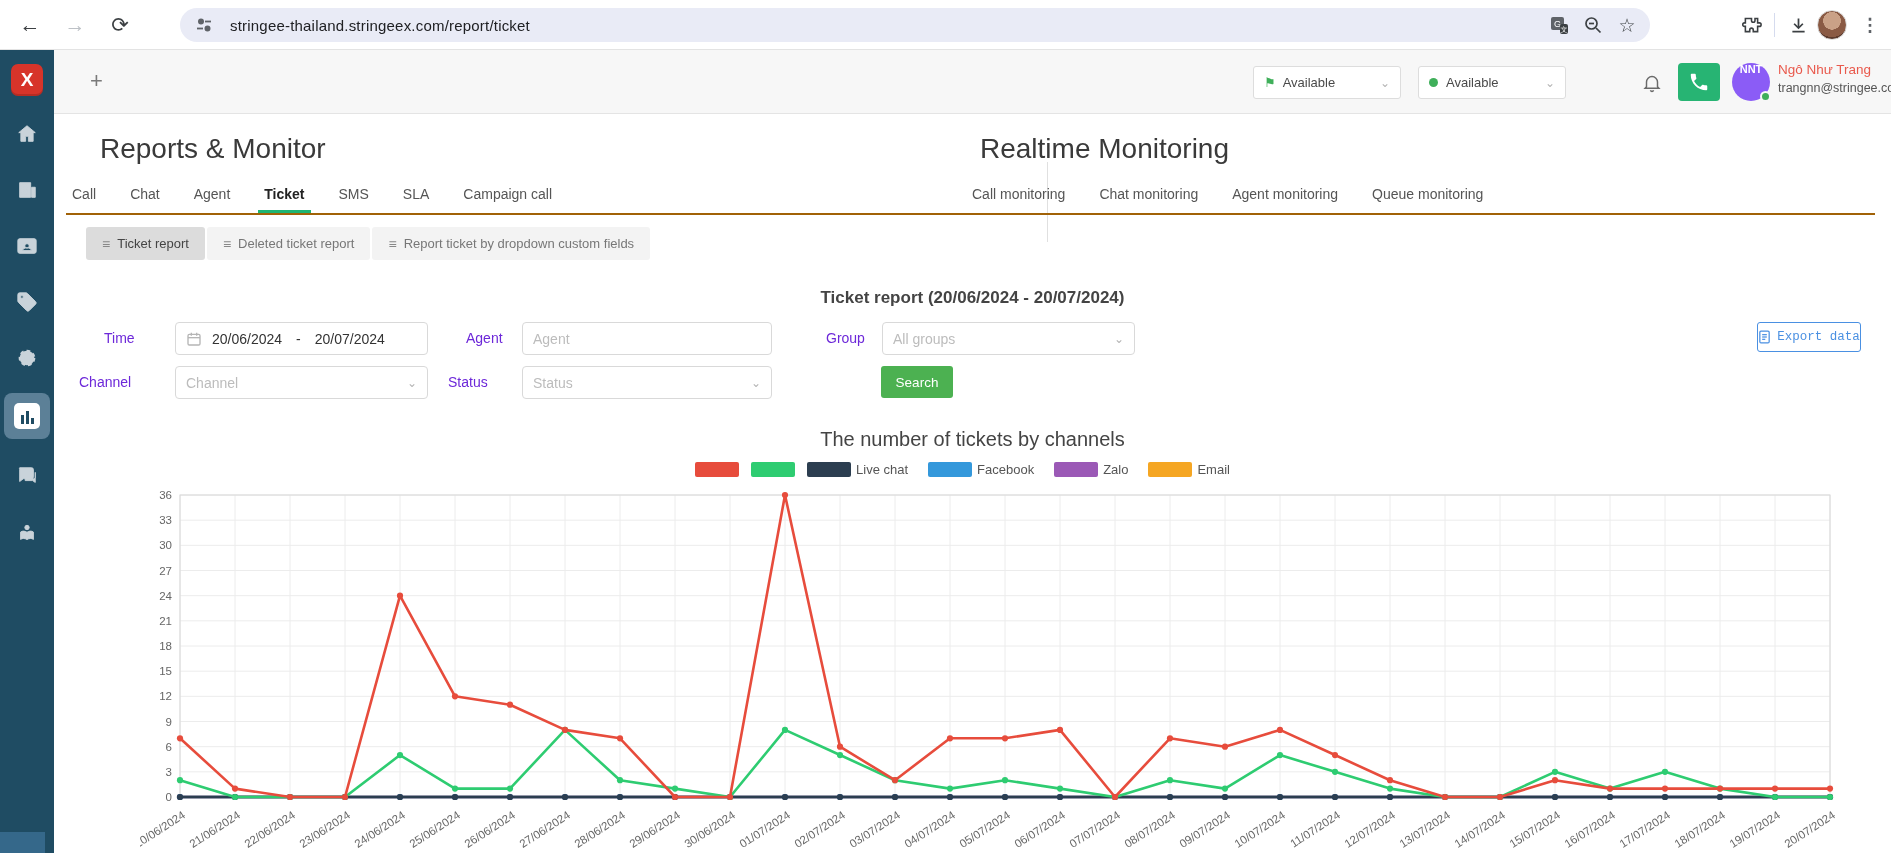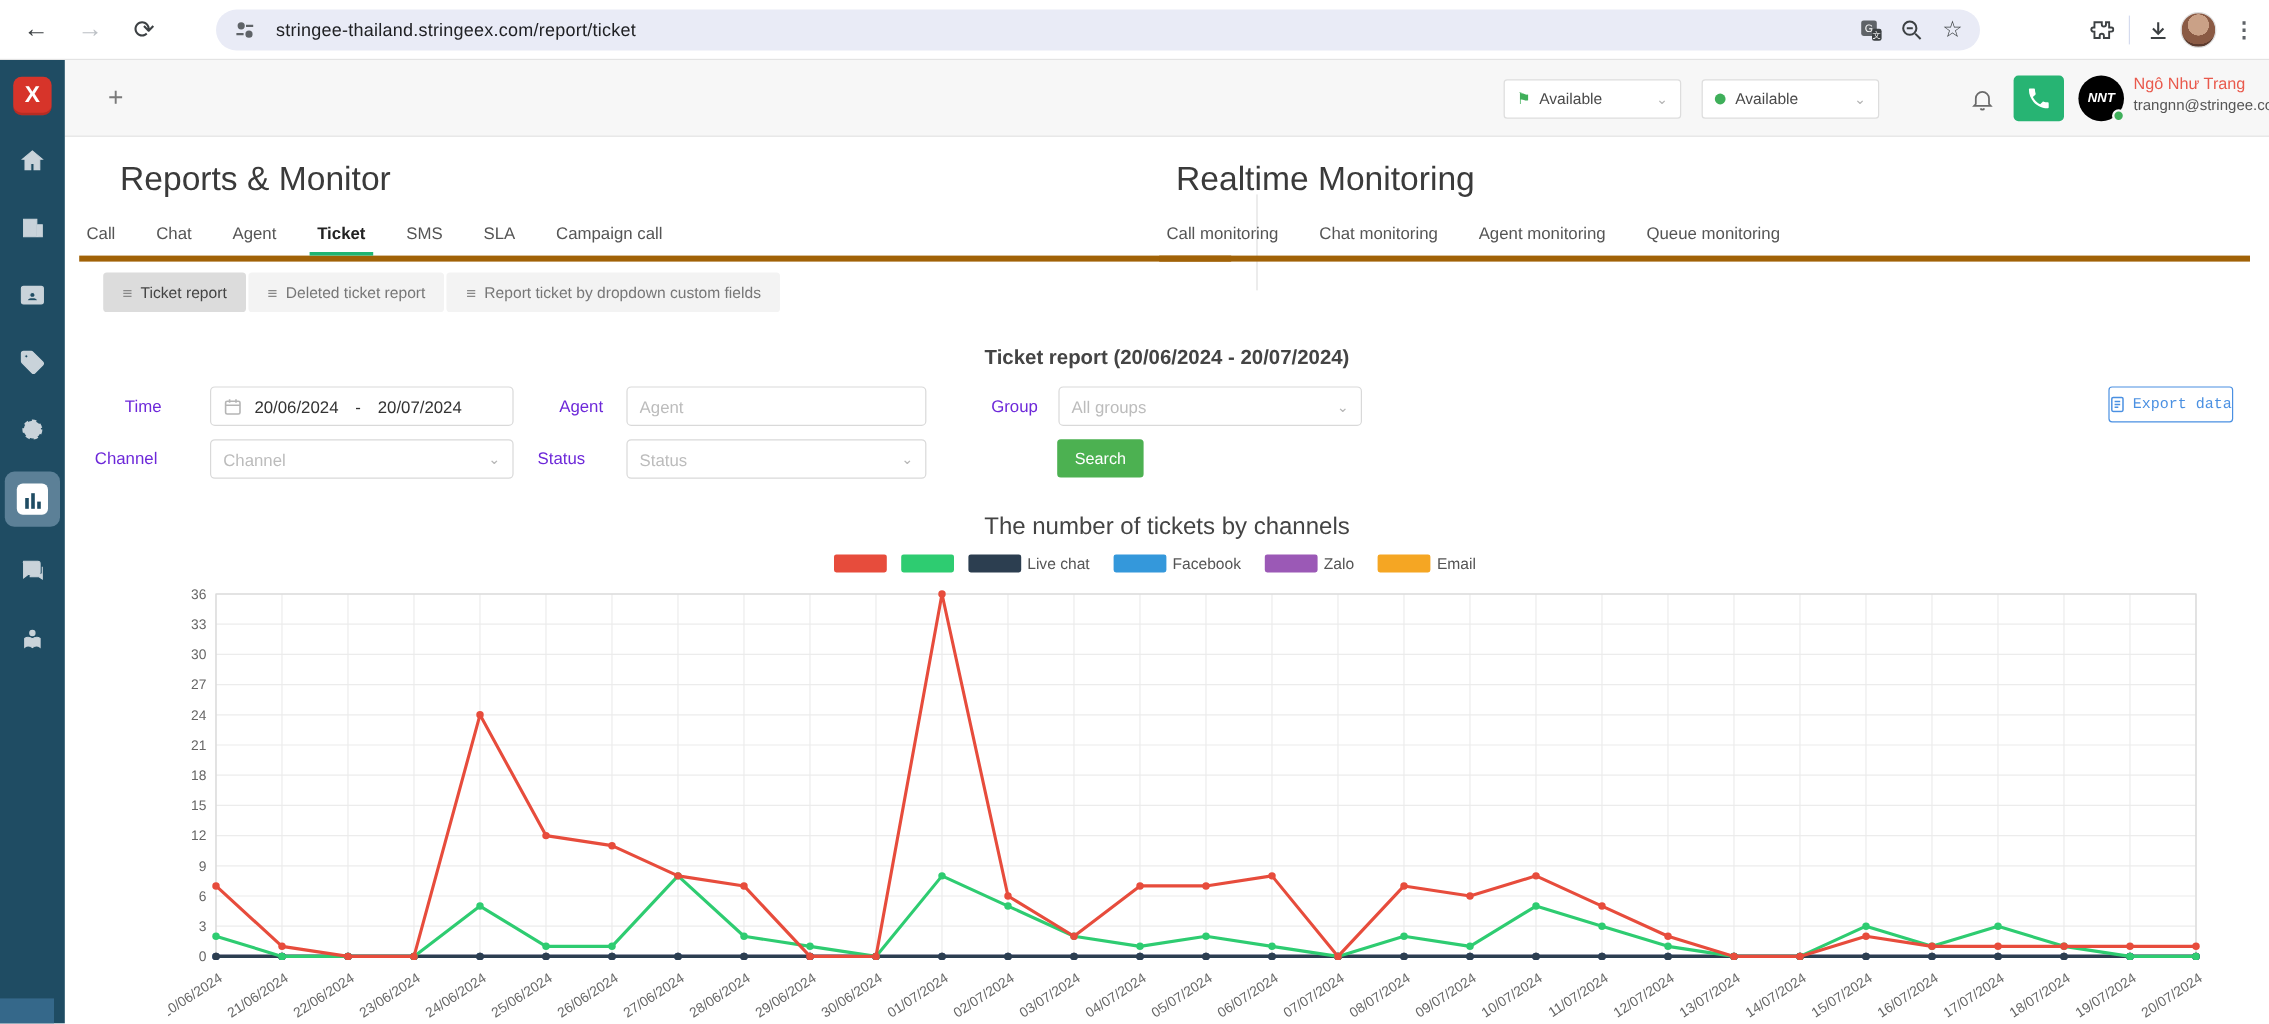--- a/index.html
+++ b/index.html
@@ -28,22 +28,22 @@
     border-bottom:1px solid #e4e4e4; }
   .newtab { position:absolute; left:36px; top:18px; font-size:22px; color:#7a7a7a; line-height:26px; cursor:pointer; }
   .status-dd { position:absolute; top:16px; width:148px; height:33px; background:#fff; border:1px solid #ddd;
     border-radius:3px; display:flex; align-items:center; padding:0 10px; font-size:13px; color:#4a4a4a; }
   .status-dd .chev { margin-left:auto; color:#b5b5b5; font-size:12px; }
   .flag { color:#3faf5a; font-size:13px; margin-right:7px; }
   .gdot { width:9px; height:9px; border-radius:50%; background:#3faf5a; margin-right:8px; }
   .bell { position:absolute; left:1583px; top:18px; width:30px; height:30px; display:flex; align-items:center; justify-content:center; }
   .phone-btn { position:absolute; left:1624px; top:62px; top:13px; width:42px; height:38px; background:#27b473;
     border-radius:4px; display:flex; align-items:center; justify-content:center; }
-  .nnt { position:absolute; left:1678px; top:13px; width:38px; height:38px; border-radius:50%; background:#000000;
-    color:#fff; font-size:11px; font-weight:bold; display:flex; align-items:center; justify-content:center;font-style:italic; }
+  .nnt { position:absolute; left:1678px; top:13px; width:38px; height:38px; border-radius:50%; background:#8b5cf6;
+    color:#fff; font-size:11px; font-weight:bold; display:flex; justify-content:center; }
   .nnt .presence { position:absolute; right:-1px; bottom:-1px; width:11px; height:11px; border-radius:50%;
     background:#3faf5a; border:2px solid #f7f7f7; }
   .uname { position:absolute; left:1724px; top:12px; font-size:13.5px; color:#e9594c; }
   .uemail { position:absolute; left:1724px; top:31px; font-size:12.5px; color:#555; }
 
   
   .sidebar { position:absolute; left:0; top:50px; width:54px; height:803px; background:#1f4c63; }
   .logo { position:absolute; left:11px; top:14px; width:32px; height:32px; background:#d7342a; border-radius:7px;
     display:flex; align-items:center; justify-content:center; color:#fff; font-weight:bold; font-size:19px;
     box-shadow:inset 0 -2px 0 rgba(0,0,0,.15); }
@@ -51,21 +51,21 @@
     justify-content:center; cursor:pointer; }
   .side-item svg { fill:#c9d3da; stroke:#c9d3da; }
   .side-item.active { background:#5c8097; border-radius:8px; }
   .mini-chart { width:26px; height:26px; background:#fff; border-radius:5px; display:flex; align-items:flex-end;
     justify-content:center; gap:2px; padding-bottom:5px; }
   .mini-chart i { display:block; width:3px; background:#1f4c63; }
   .side-footer { position:absolute; left:0; bottom:0; width:45px; height:21px; background:#35688a; }
 
   
   .h1 { position:absolute; font-size:28px; font-weight:500; color:#3a3a3a;margin-left:14px; }
-  .tabs { position:absolute; display:flex; align-items:flex-end; border-bottom:5px solid #a16207; }
+  .tabs { position:absolute; display:flex; align-items:flex-end; border-bottom:2px solid #a16207; }
   .tab { font-size:14px; color:#555; padding:0 6px 11px 6px; margin-right:22px; cursor:pointer; white-space:nowrap; }
   .tab.active { color:#222; font-weight:bold; border-bottom:3px solid #1fb573; padding-bottom:8px; }
   .col-divider { position:absolute; left:1047px; top:162px; width:1px; height:80px; background:#e0e0e0; }
 
   .subtabs { position:absolute; left:86px; top:227px; display:flex; }
   .subtab { height:33px; display:flex; align-items:center; background:#f3f3f3; color:#777; font-size:13px;
     padding:0 16px; margin-right:2px; border-radius:3px; cursor:pointer; white-space:nowrap; }
   .subtab .micon { margin-right:7px; font-size:14px; color:#888; }
   .subtab.active { background:#dcdcdc; color:#444; }
 

